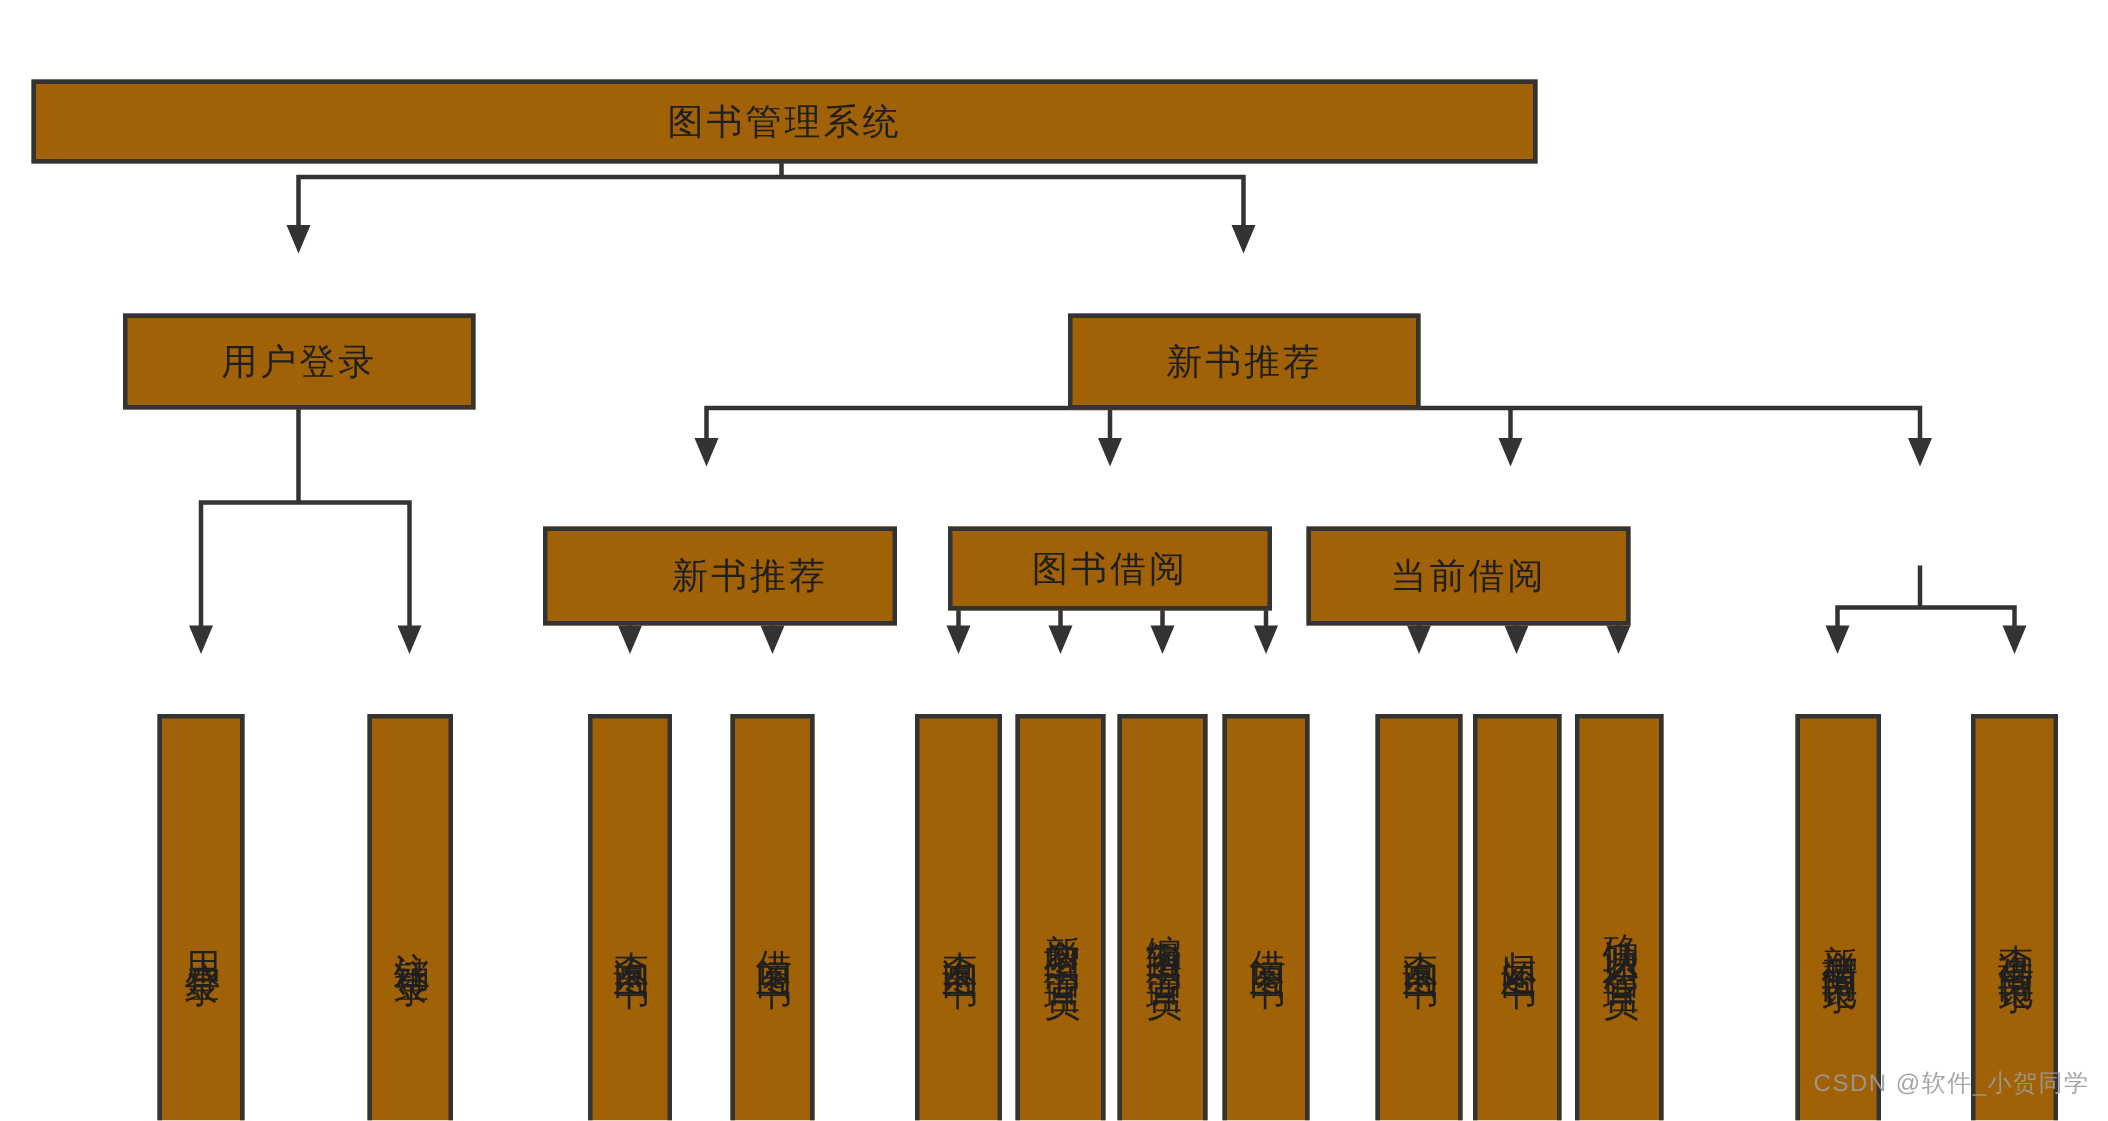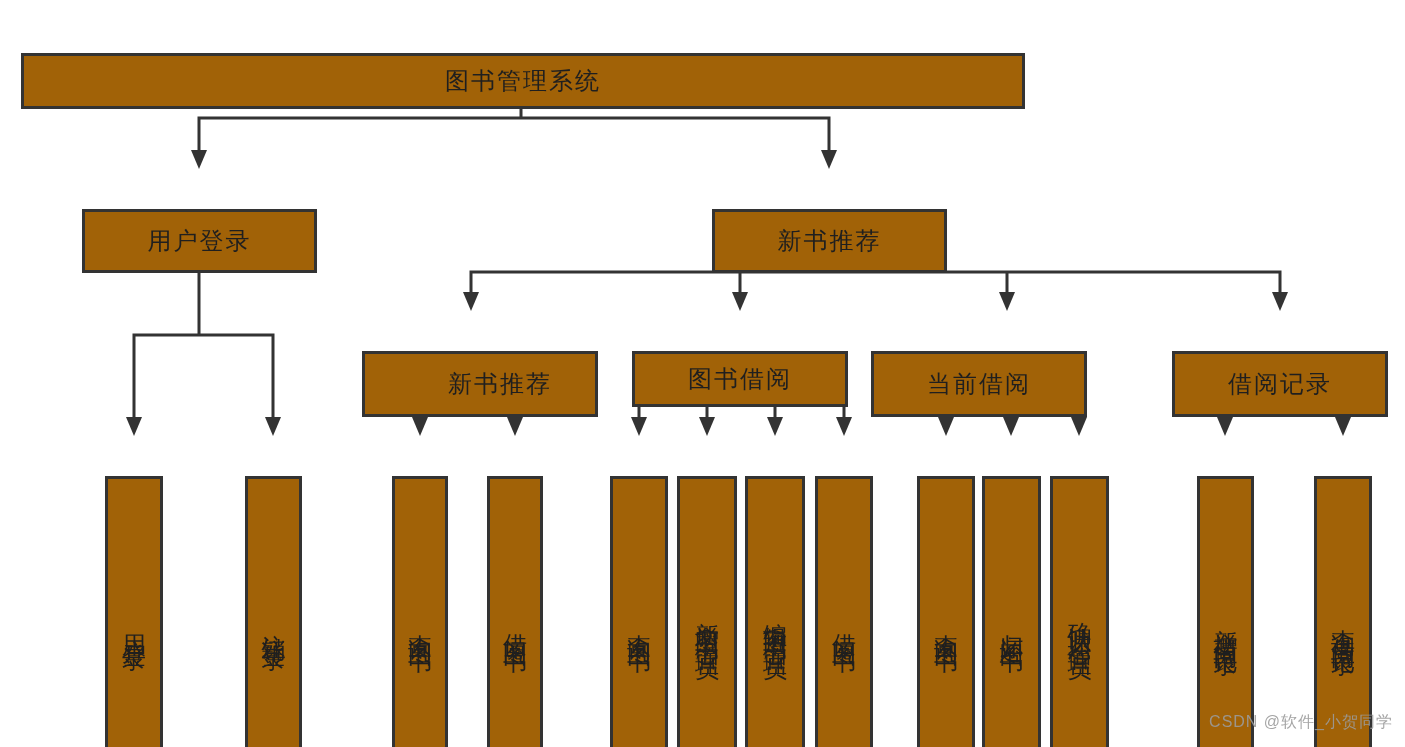--- a/index.html
+++ b/index.html
@@ -118,23 +118,20 @@
 
   <div class="node hbox" style="left:362px; top:311px; width:236px; height:66px;padding-left:40px;">
     <span>新书推荐</span>
   </div>
   <div class="node hbox" style="left:632px; top:311px; width:216px; height:56px;">
     <span>图书借阅</span>
   </div>
   <div class="node hbox" style="left:871px; top:311px; width:216px; height:66px;">
     <span>当前借阅</span>
   </div>
-  <div class="node hbox" style="left:1172px; top:311px; width:216px; height:66px;">
-    <span>借阅记录</span>
-  </div>
 
   <div class="node vbox" style="left:105px; top:436px; width:58px; height:298px;">
     <span class="vlabel">用户登录</span>
   </div>
   <div class="node vbox" style="left:245px; top:436px; width:57px; height:298px;">
     <span class="vlabel">注销登录</span>
   </div>
 
   <div class="node vbox" style="left:392px; top:436px; width:56px; height:298px;">
     <span class="vlabel">查询图书</span>

